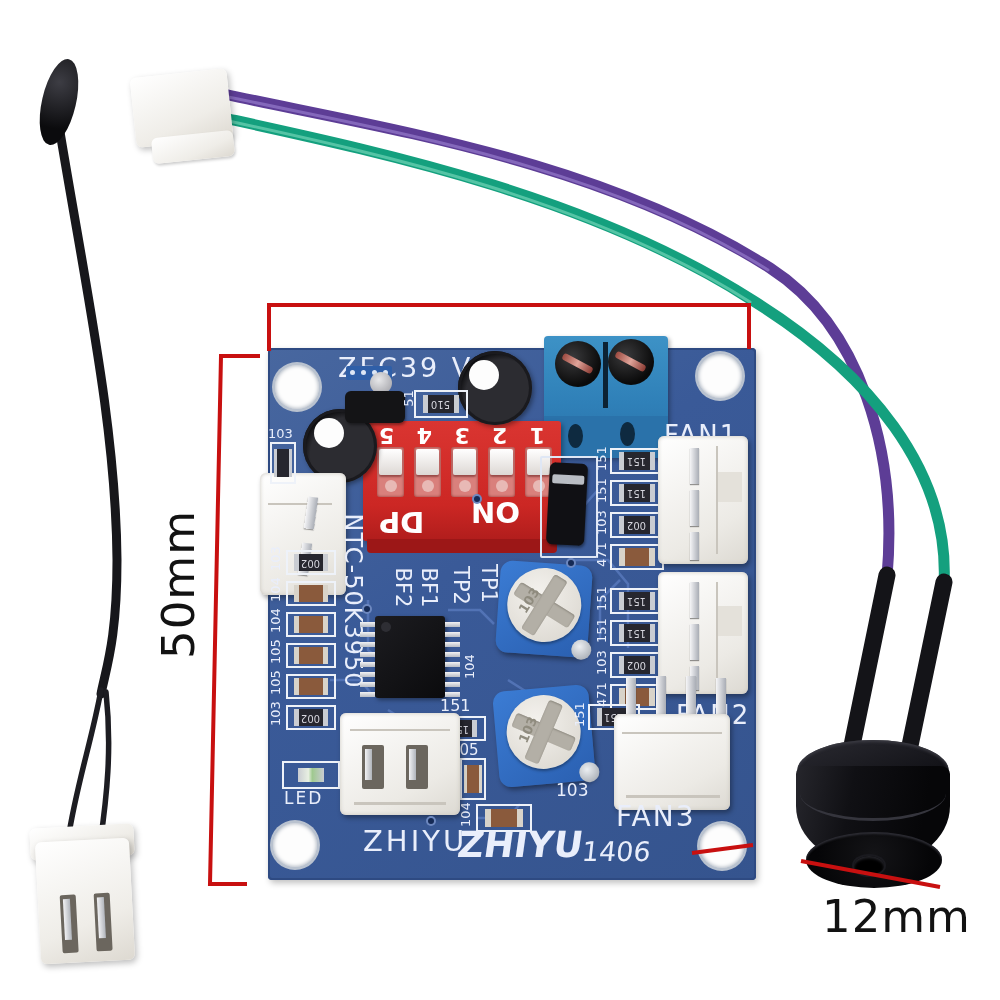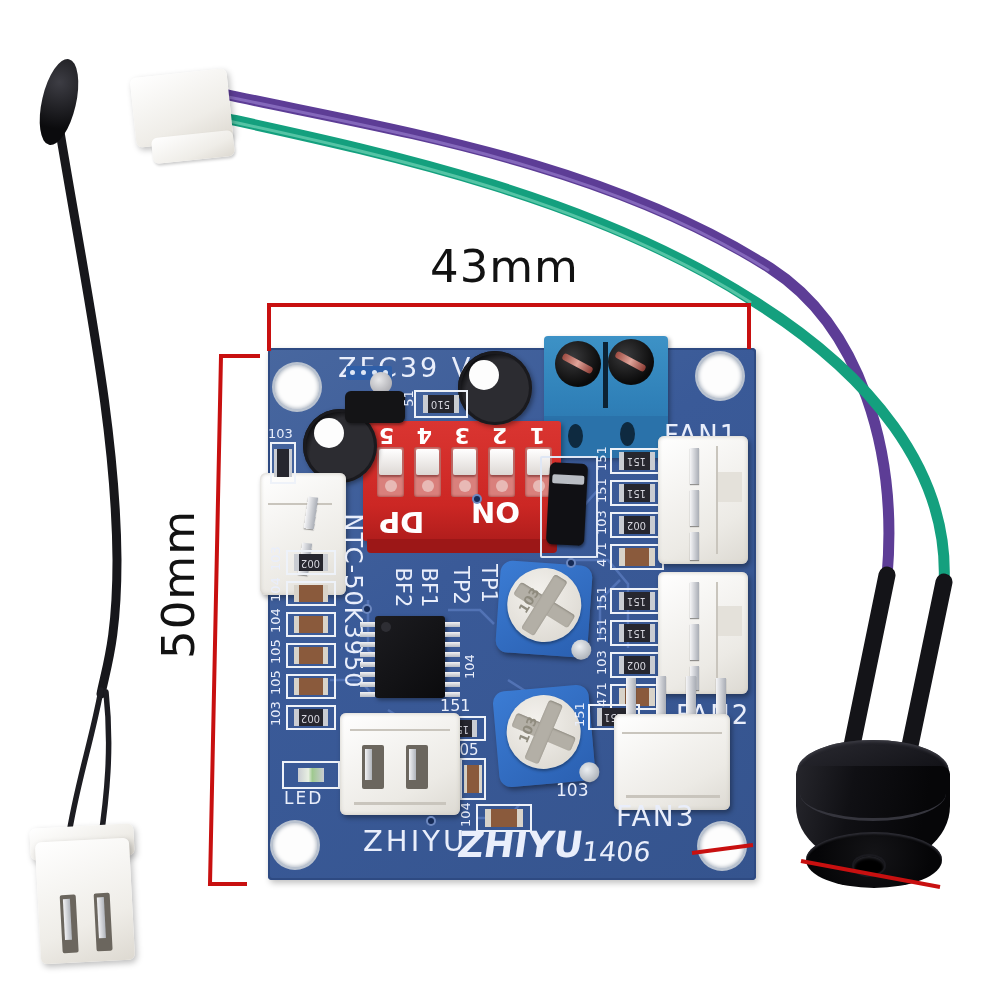--- a/index.html
+++ b/index.html
@@ -407,16 +407,16 @@
   <div class="bz-hole"></div>
 </div>
 
 <svg id="dims-svg" class="layer" width="1000" height="1000" viewBox="0 0 1000 1000">
   <path d="M269 351 L269 305 L749 305 L749 349" stroke="#c81010" stroke-width="4" fill="none"></path>
   <path d="M260 356 L221 356 L210 884 L247 884" stroke="#c81010" stroke-width="4" fill="none"></path>
   <path d="M692 853 L753 845" stroke="#c81010" stroke-width="4" fill="none"></path>
   <path d="M801 861 L940 887" stroke="#c81010" stroke-width="4" fill="none"></path>
 </svg>
 
-<div class="dim-label" style="left:430px;top:240px;">43mm</div>
 <div class="dim-label" style="left:98px;top:558px;width:160px;text-align:center;transform:rotate(-90deg);">50mm</div>
+<div class="dim-label" style="left:822px;top:890px;">12mm</div>
 
 </div>
 
 </body></html>

